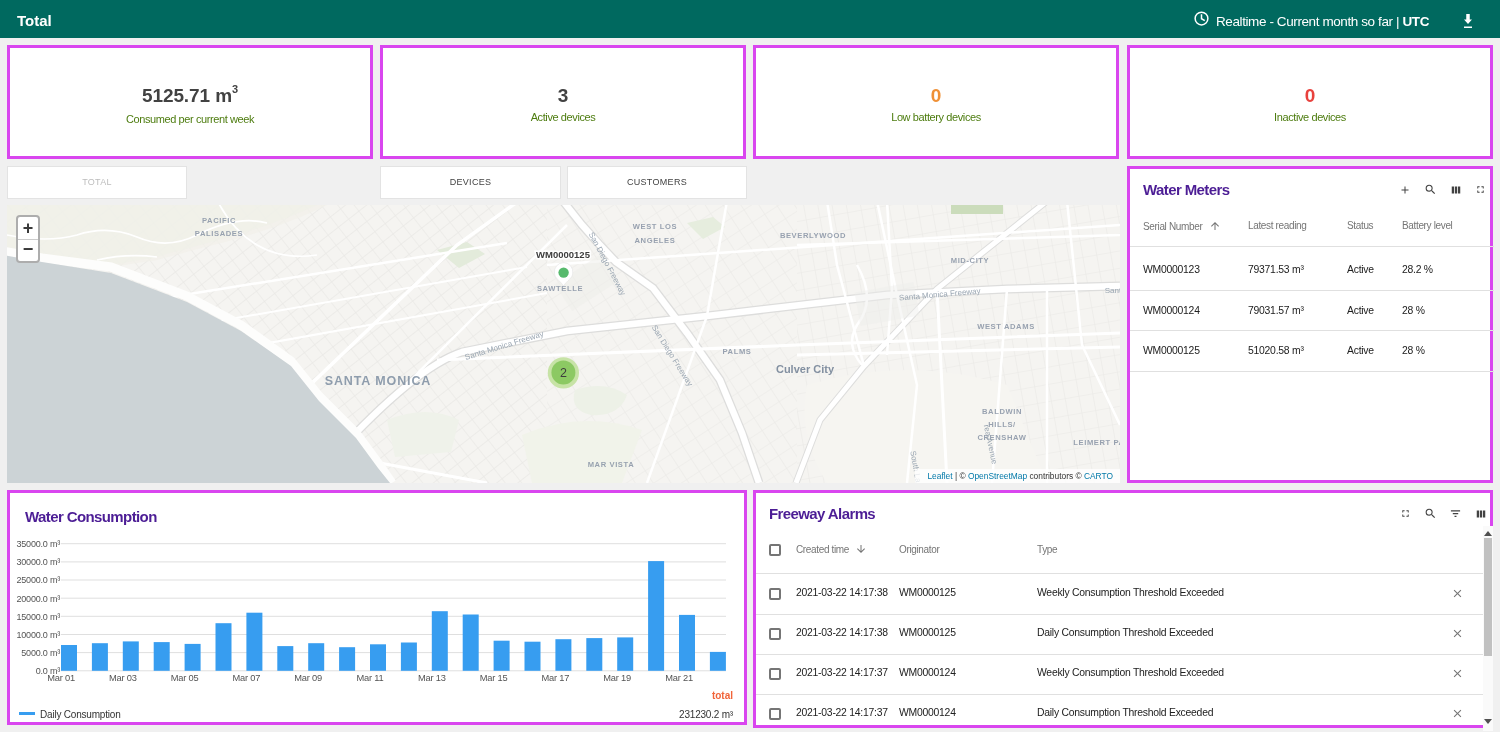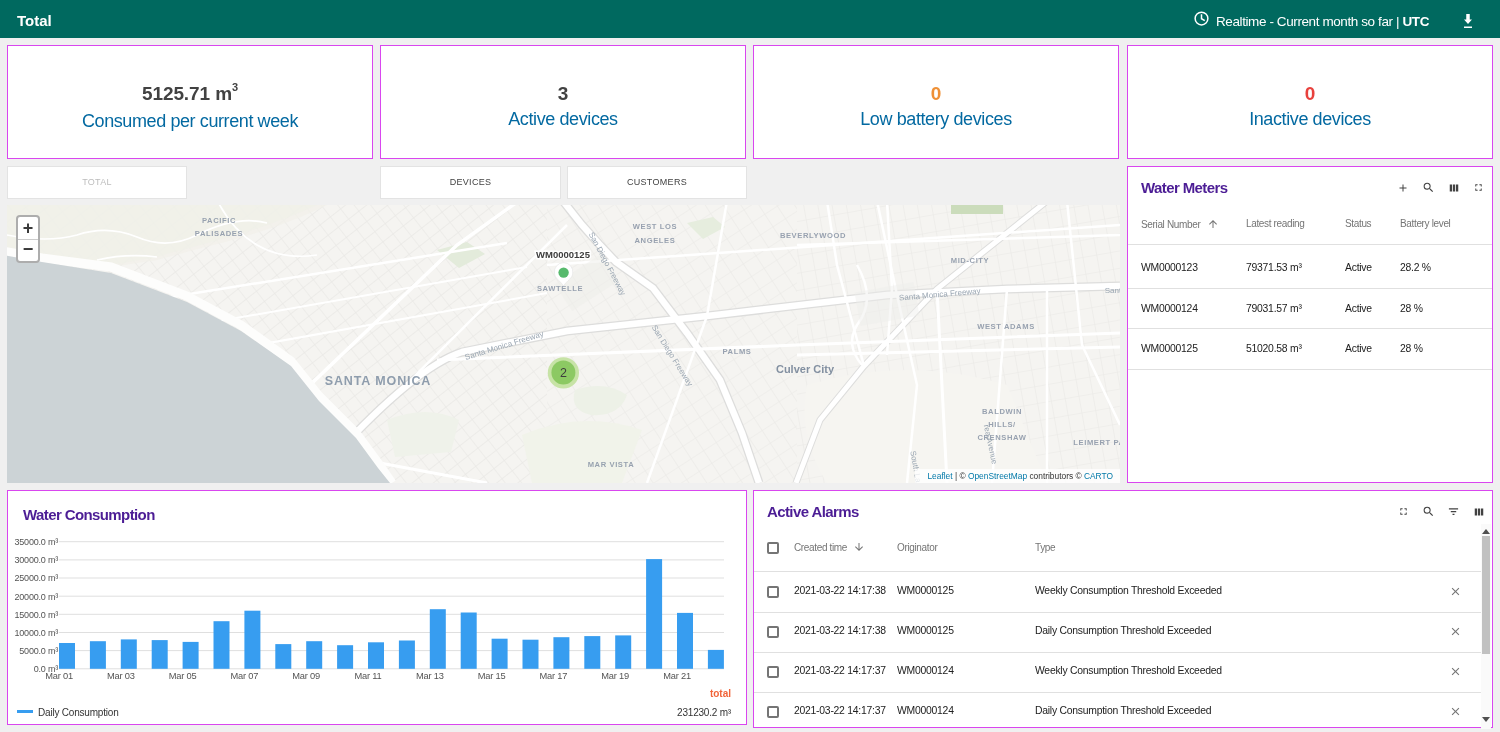--- a/index.html
+++ b/index.html
@@ -4,25 +4,25 @@
 <style>
   * { margin:0; padding:0; box-sizing:border-box; }
   html,body { width:1500px; height:732px; overflow:hidden; background:#f0f0f0;
     font-family:"Liberation Sans", sans-serif; }
   .abs { position:absolute; }
   #page { position:relative; width:1500px; height:732px; }
   #topbar { left:0; top:0; width:1500px; height:38px; background:#00695f; color:#fff; }
   #topbar .title { position:absolute; left:17px; top:12px; font-size:15px; font-weight:bold; }
   #topbar .tw { position:absolute; right:71px; top:12.5px; font-size:13.5px; letter-spacing:-.4px; }
   #topbar .tw b { font-weight:bold; }
-  .card { background:#fff; border:1px solid #d946ef; }
+  .card { background:#fff; border:3px solid #d946ef; }
   .statcard { top:45px; height:114px; text-align:center; }
   .statval { margin-top:37px; font-size:19px; font-weight:bold; color:#424242; line-height:22px; letter-spacing:-.1px; }
   .statval sup { font-size:11px; vertical-align:baseline; position:relative; top:-9px; }
-  .statlbl { margin-top:4px; font-size:18px; color:#0369a1; letter-spacing:-.4px;text-align:center; }
+  .statlbl { margin-top:4px; font-size:11px; color:#4d7c0f; letter-spacing:-.4px;text-align:center; }
   .tab { top:166px; height:33px; background:#fff; border:1px solid #e3e3e3; text-align:center;
          font-size:9px; color:#424242; line-height:31px; letter-spacing:.3px; }
   .paneltitle { font-weight:bold; font-size:15px; color:#4c1d95; letter-spacing:-.6px; }
   .thead { font-size:10px; color:#757575; letter-spacing:-.35px; }
   .trow { font-size:10.4px; color:#212121; letter-spacing:-.25px; }
   .divl { position:absolute; height:1px; background:#e0e0e0; }
   .cbx { width:12px; height:12px; border:2px solid #757575; border-radius:2px; }
   .xic { width:13px; height:13px; }
 </style>
 </head>
@@ -287,21 +287,21 @@
         <text x="669" y="188">Mar 21</text>
       </g>
       <rect x="9" y="219" width="16" height="3" fill="#379df0"></rect>
       <text x="30" y="224.5" font-size="10" letter-spacing="-.2" fill="#333">Daily Consumption</text>
       <text x="723" y="206" font-size="10" font-weight="bold" fill="#f16439" text-anchor="end">total</text>
       <text x="723" y="224.5" font-size="10" letter-spacing="-.2" fill="#333" text-anchor="end">231230.2 m³</text>
     </svg>
   </div>
 
   <div class="abs card" id="aapanel" style="left:753px; top:490px; width:740px; height:238px;">
-    <div class="abs paneltitle" style="left:13px; top:12px;">Active Alarms</div>
+    <div class="abs paneltitle" style="left:13px; top:12px;">Freeway Alarms</div>
     <svg class="abs" style="left:644px;top:15px;" width="11" height="11" viewBox="0 0 24 24" fill="#424242">
         <path d="M7 14H5v5h5v-2H7v-3zm-2-4h2V7h3V5H5v5zm12 7h-3v2h5v-5h-2v3zM14 5v2h3v3h2V5h-5z"></path>
       </svg>
     <svg class="abs" style="left:668px;top:14px;" width="13" height="13" viewBox="0 0 24 24" fill="#424242">
         <path d="M15.5 14h-.79l-.28-.27A6.47 6.47 0 0 0 16 9.5 6.5 6.5 0 1 0 9.5 16c1.61 0 3.09-.59 4.23-1.57l.27.28v.79l5 4.99L20.49 19l-4.99-5zm-6 0C7.01 14 5 11.99 5 9.5S7.01 5 9.5 5 14 7.01 14 9.5 11.99 14 9.5 14z"></path>
       </svg>
     <svg class="abs" style="left:693px;top:14px;" width="13" height="13" viewBox="0 0 24 24" fill="#424242">
         <path d="M3.5 6h17v2.4h-17zM7 11h10v2.4H7zM10.2 16h3.6v2.4h-3.6z"></path>
       </svg>
     <svg class="abs" style="left:719px;top:15px;" width="12" height="12" viewBox="0 0 24 24" fill="#424242">

